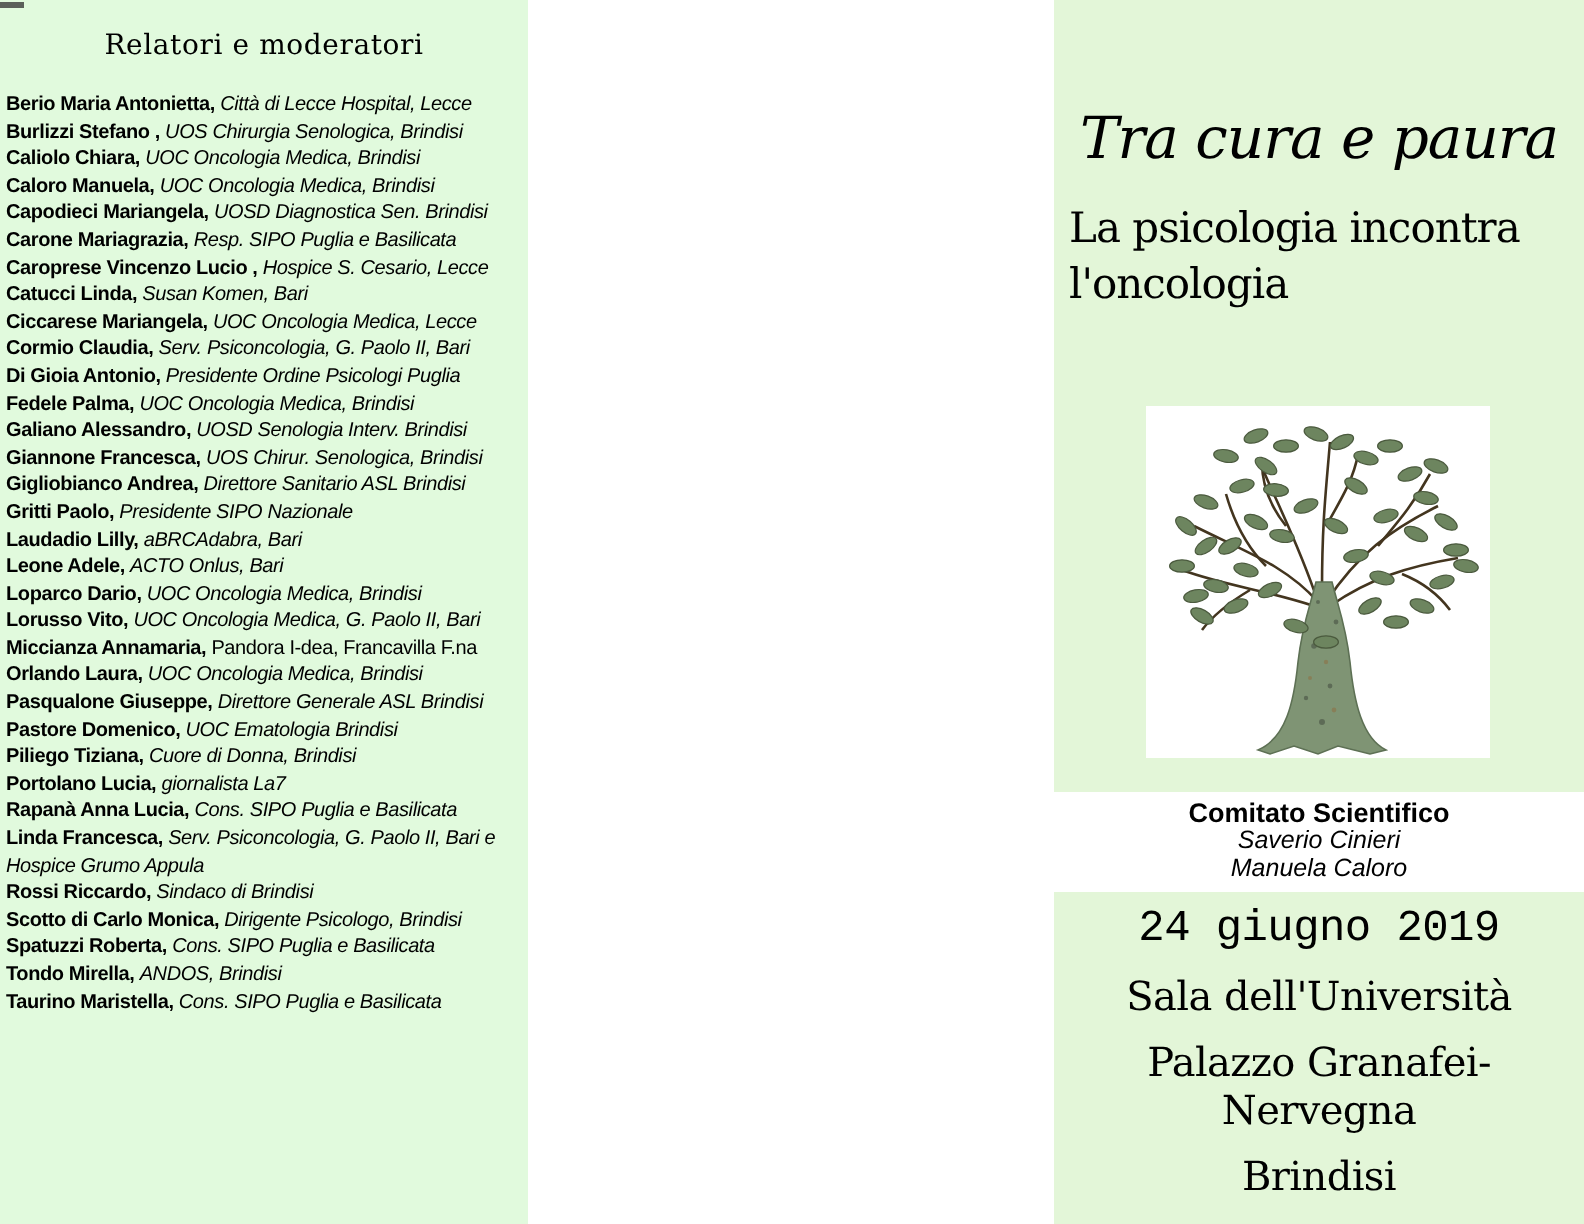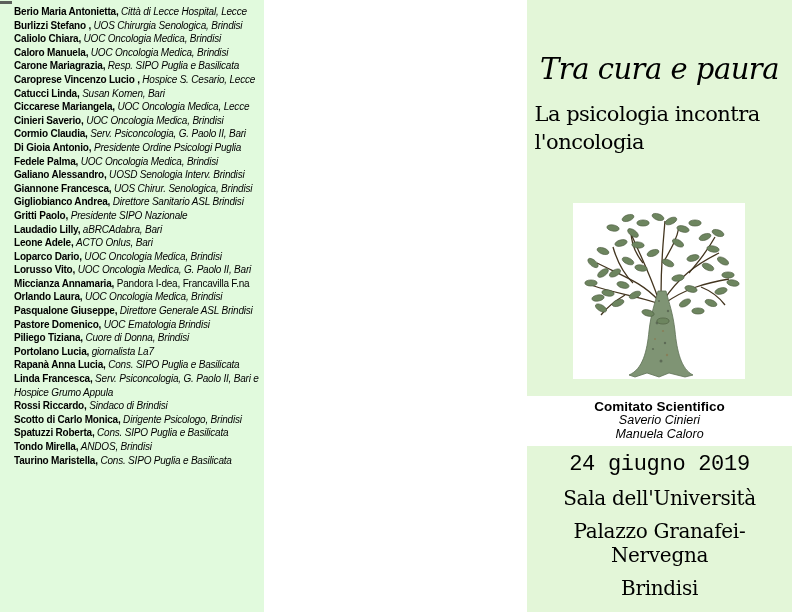--- a/index.html
+++ b/index.html
@@ -13,21 +13,21 @@
   .panel-middle{left:264px;width:263px;background:#ffffff;}
   .panel-right{left:527px;width:265px;background:#e3f6d8;}
 
   
   .left-heading{
     text-align:center;margin-top:15px;
     font-family:"DejaVu Serif",serif;
     font-size:14px;letter-spacing:.3px;
   }
   .speaker-list{
-    margin-top:5px;padding-left:14px;padding-right:2px;
+    margin-top:15px;padding-left:3px;padding-right:2px;
     font-size:10px;line-height:13.6px;letter-spacing:-0.2px;
     overflow:hidden;
   }
   .speaker{white-space:nowrap;}
   .speaker.wrap{white-space:normal;}
   .sp-name{font-weight:bold;}
   .sp-affil{font-style:italic;}
   .sp-affil.upright{font-style:normal;}
 
   
@@ -64,30 +64,31 @@
     font-family:"DejaVu Serif",serif;letter-spacing:-0.3px;
   }
   .event-date{font-size:22px;margin-top:6px;font-family:Liberation Mono, monospace;}
   .event-line{font-size:20px;margin-top:9px;}
 </style>
 </head>
 <body>
 
 <div class="panel panel-left">
   <div class="corner-mark"></div>
+  <div class="left-heading">Relatori e moderatori</div>
   <div class="speaker-list">
       <div class="speaker"><span class="sp-name">Berio Maria Antonietta, </span><span class="sp-affil">Città di Lecce Hospital, Lecce</span></div>
       <div class="speaker"><span class="sp-name">Burlizzi Stefano , </span><span class="sp-affil">UOS Chirurgia Senologica, Brindisi</span></div>
       <div class="speaker"><span class="sp-name">Caliolo Chiara, </span><span class="sp-affil">UOC Oncologia Medica, Brindisi</span></div>
       <div class="speaker"><span class="sp-name">Caloro Manuela, </span><span class="sp-affil">UOC Oncologia Medica, Brindisi</span></div>
+      <div class="speaker"><span class="sp-name">Capodieci Mariangela, </span><span class="sp-affil">UOSD Diagnostica Sen. Brindisi</span></div>
       <div class="speaker"><span class="sp-name">Carone Mariagrazia, </span><span class="sp-affil">Resp. SIPO Puglia e Basilicata</span></div>
       <div class="speaker"><span class="sp-name">Caroprese Vincenzo Lucio , </span><span class="sp-affil">Hospice S. Cesario, Lecce</span></div>
       <div class="speaker"><span class="sp-name">Catucci Linda, </span><span class="sp-affil">Susan Komen, Bari</span></div>
       <div class="speaker"><span class="sp-name">Ciccarese Mariangela, </span><span class="sp-affil">UOC Oncologia Medica, Lecce</span></div>
-      <div class="speaker"><span class="sp-name">Cinieri Saverio, </span><span class="sp-affil">UOC Oncologia Medica, Brindisi</span></div>
       <div class="speaker"><span class="sp-name">Cormio Claudia, </span><span class="sp-affil">Serv. Psiconcologia, G. Paolo II, Bari</span></div>
       <div class="speaker"><span class="sp-name">Di Gioia Antonio, </span><span class="sp-affil">Presidente Ordine Psicologi Puglia</span></div>
       <div class="speaker"><span class="sp-name">Fedele Palma, </span><span class="sp-affil">UOC Oncologia Medica, Brindisi</span></div>
       <div class="speaker"><span class="sp-name">Galiano Alessandro, </span><span class="sp-affil">UOSD Senologia Interv. Brindisi</span></div>
       <div class="speaker"><span class="sp-name">Giannone Francesca, </span><span class="sp-affil">UOS Chirur. Senologica, Brindisi</span></div>
       <div class="speaker"><span class="sp-name">Gigliobianco Andrea, </span><span class="sp-affil">Direttore Sanitario ASL Brindisi</span></div>
       <div class="speaker"><span class="sp-name">Gritti Paolo, </span><span class="sp-affil">Presidente SIPO Nazionale</span></div>
       <div class="speaker"><span class="sp-name">Laudadio Lilly, </span><span class="sp-affil">aBRCAdabra, Bari</span></div>
       <div class="speaker"><span class="sp-name">Leone Adele, </span><span class="sp-affil">ACTO Onlus, Bari</span></div>
       <div class="speaker"><span class="sp-name">Loparco Dario, </span><span class="sp-affil">UOC Oncologia Medica, Brindisi</span></div>

